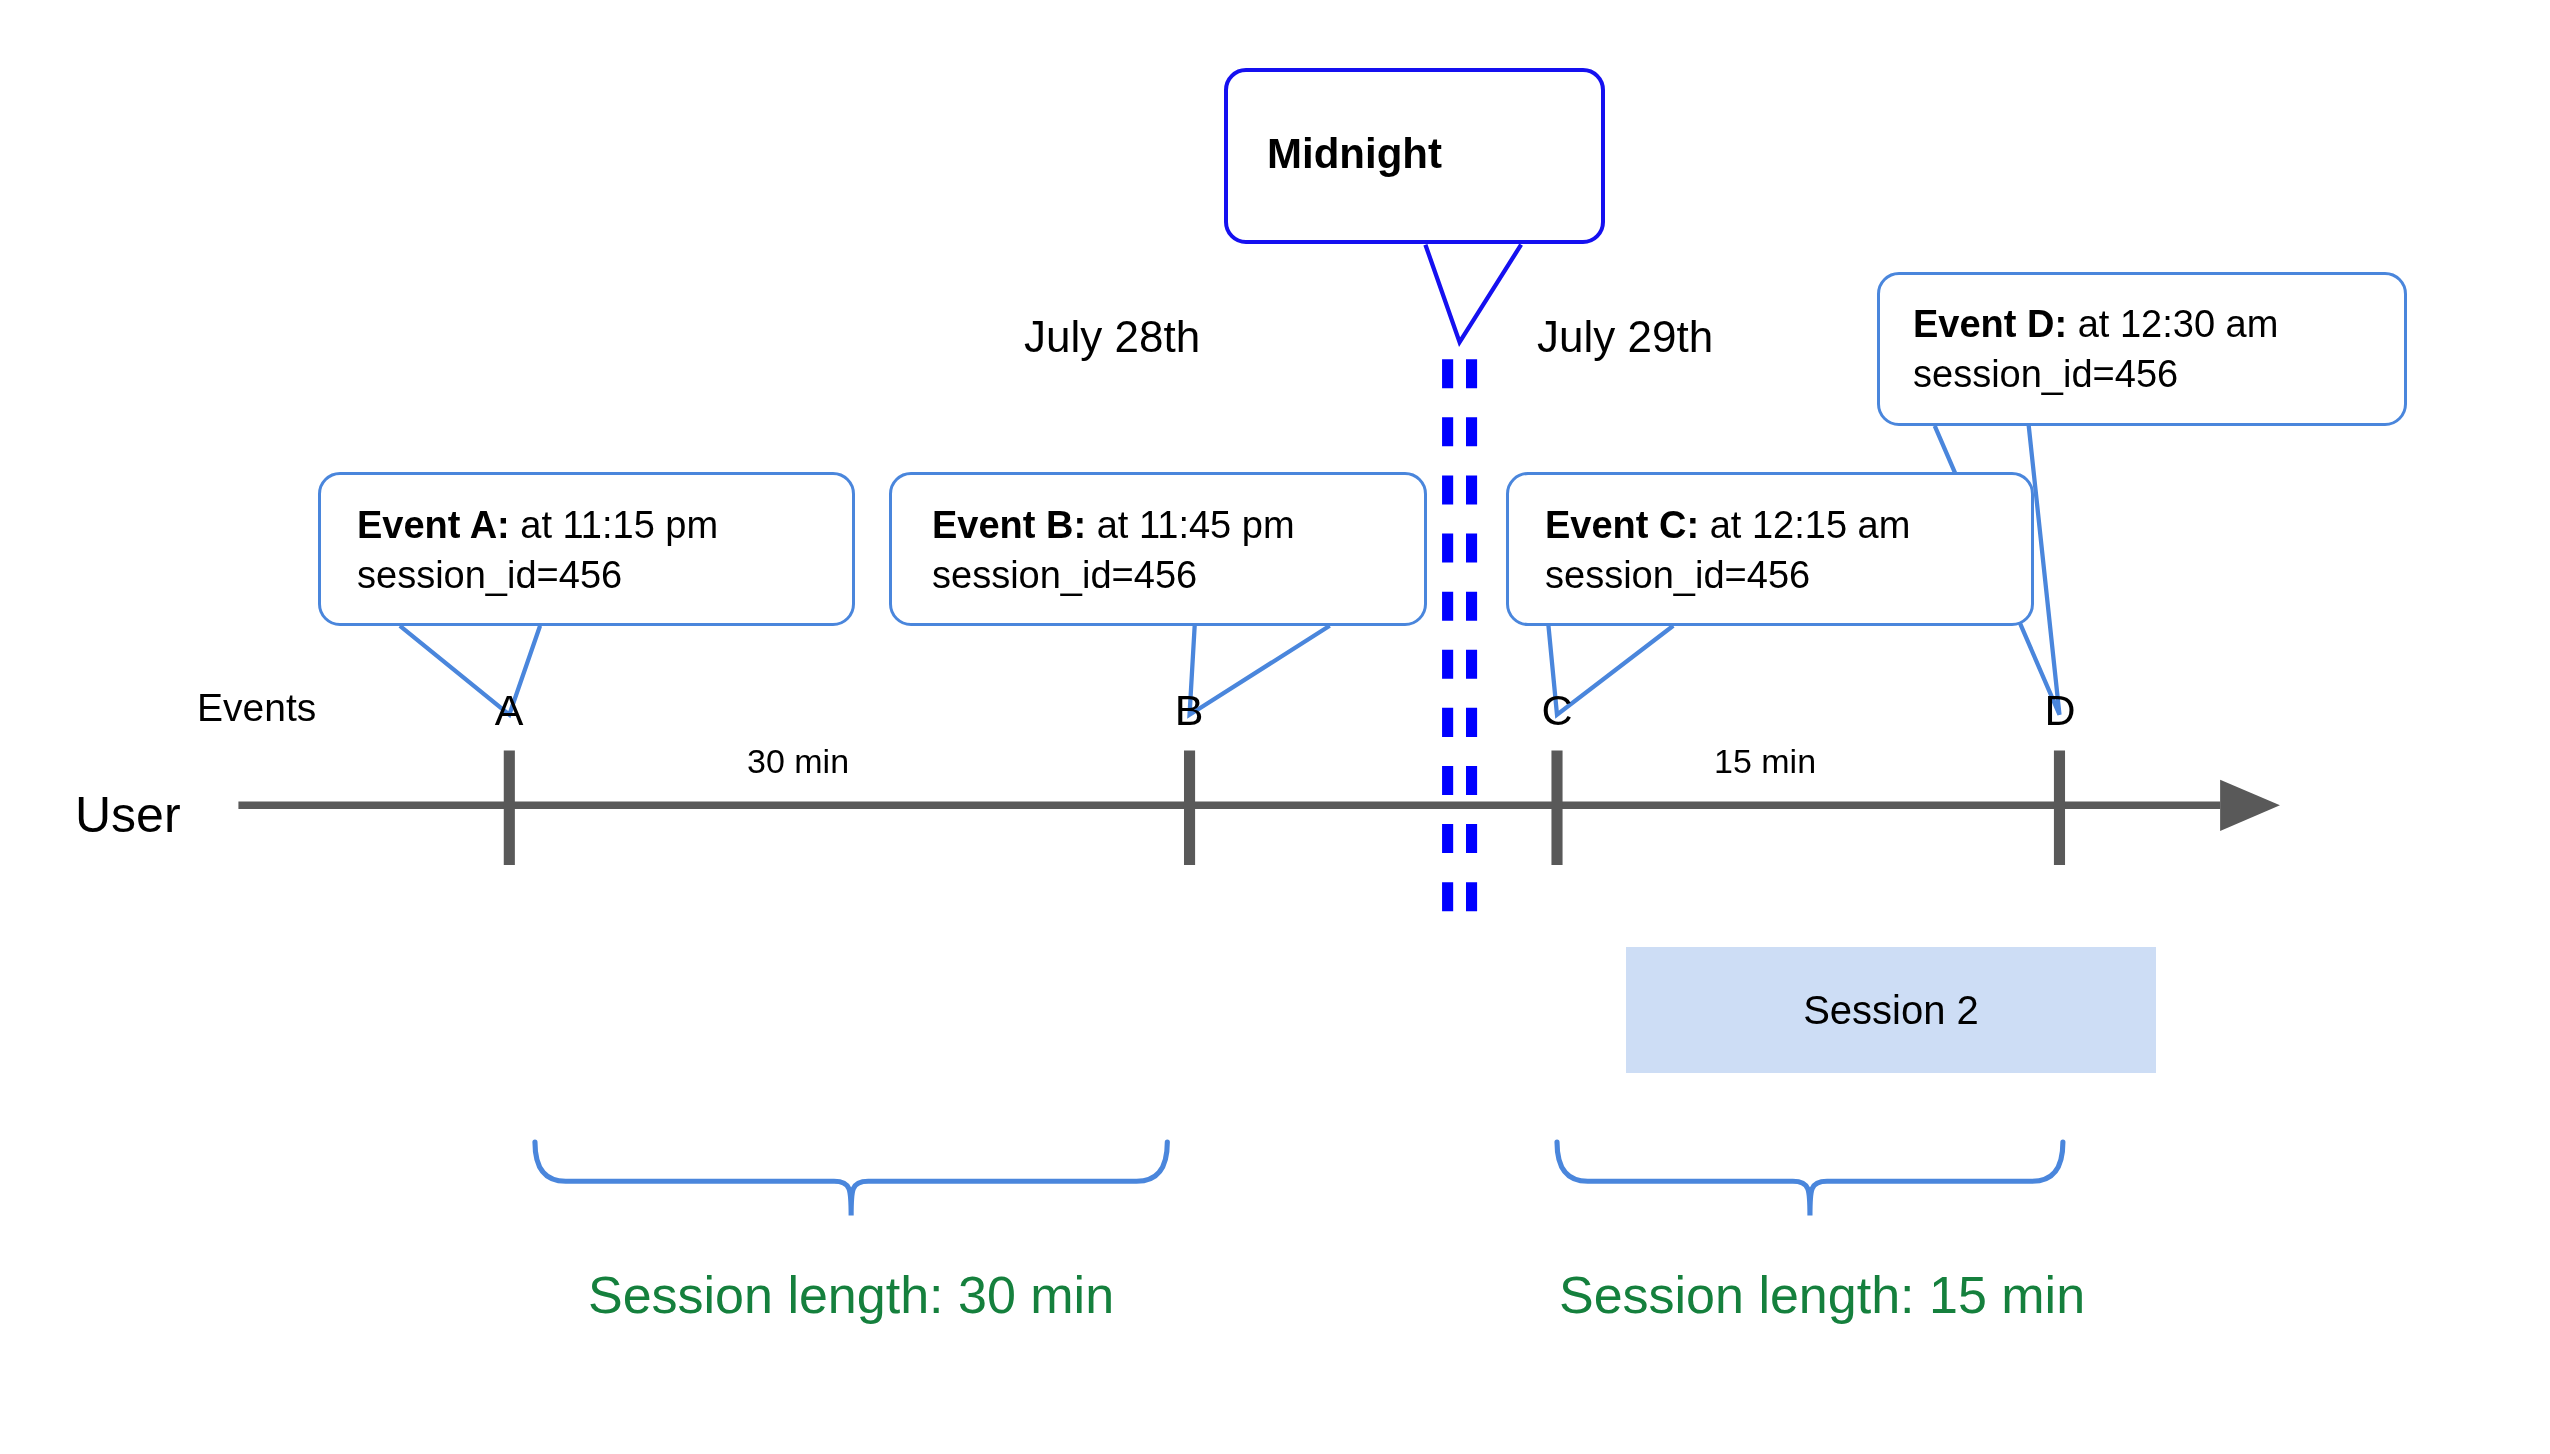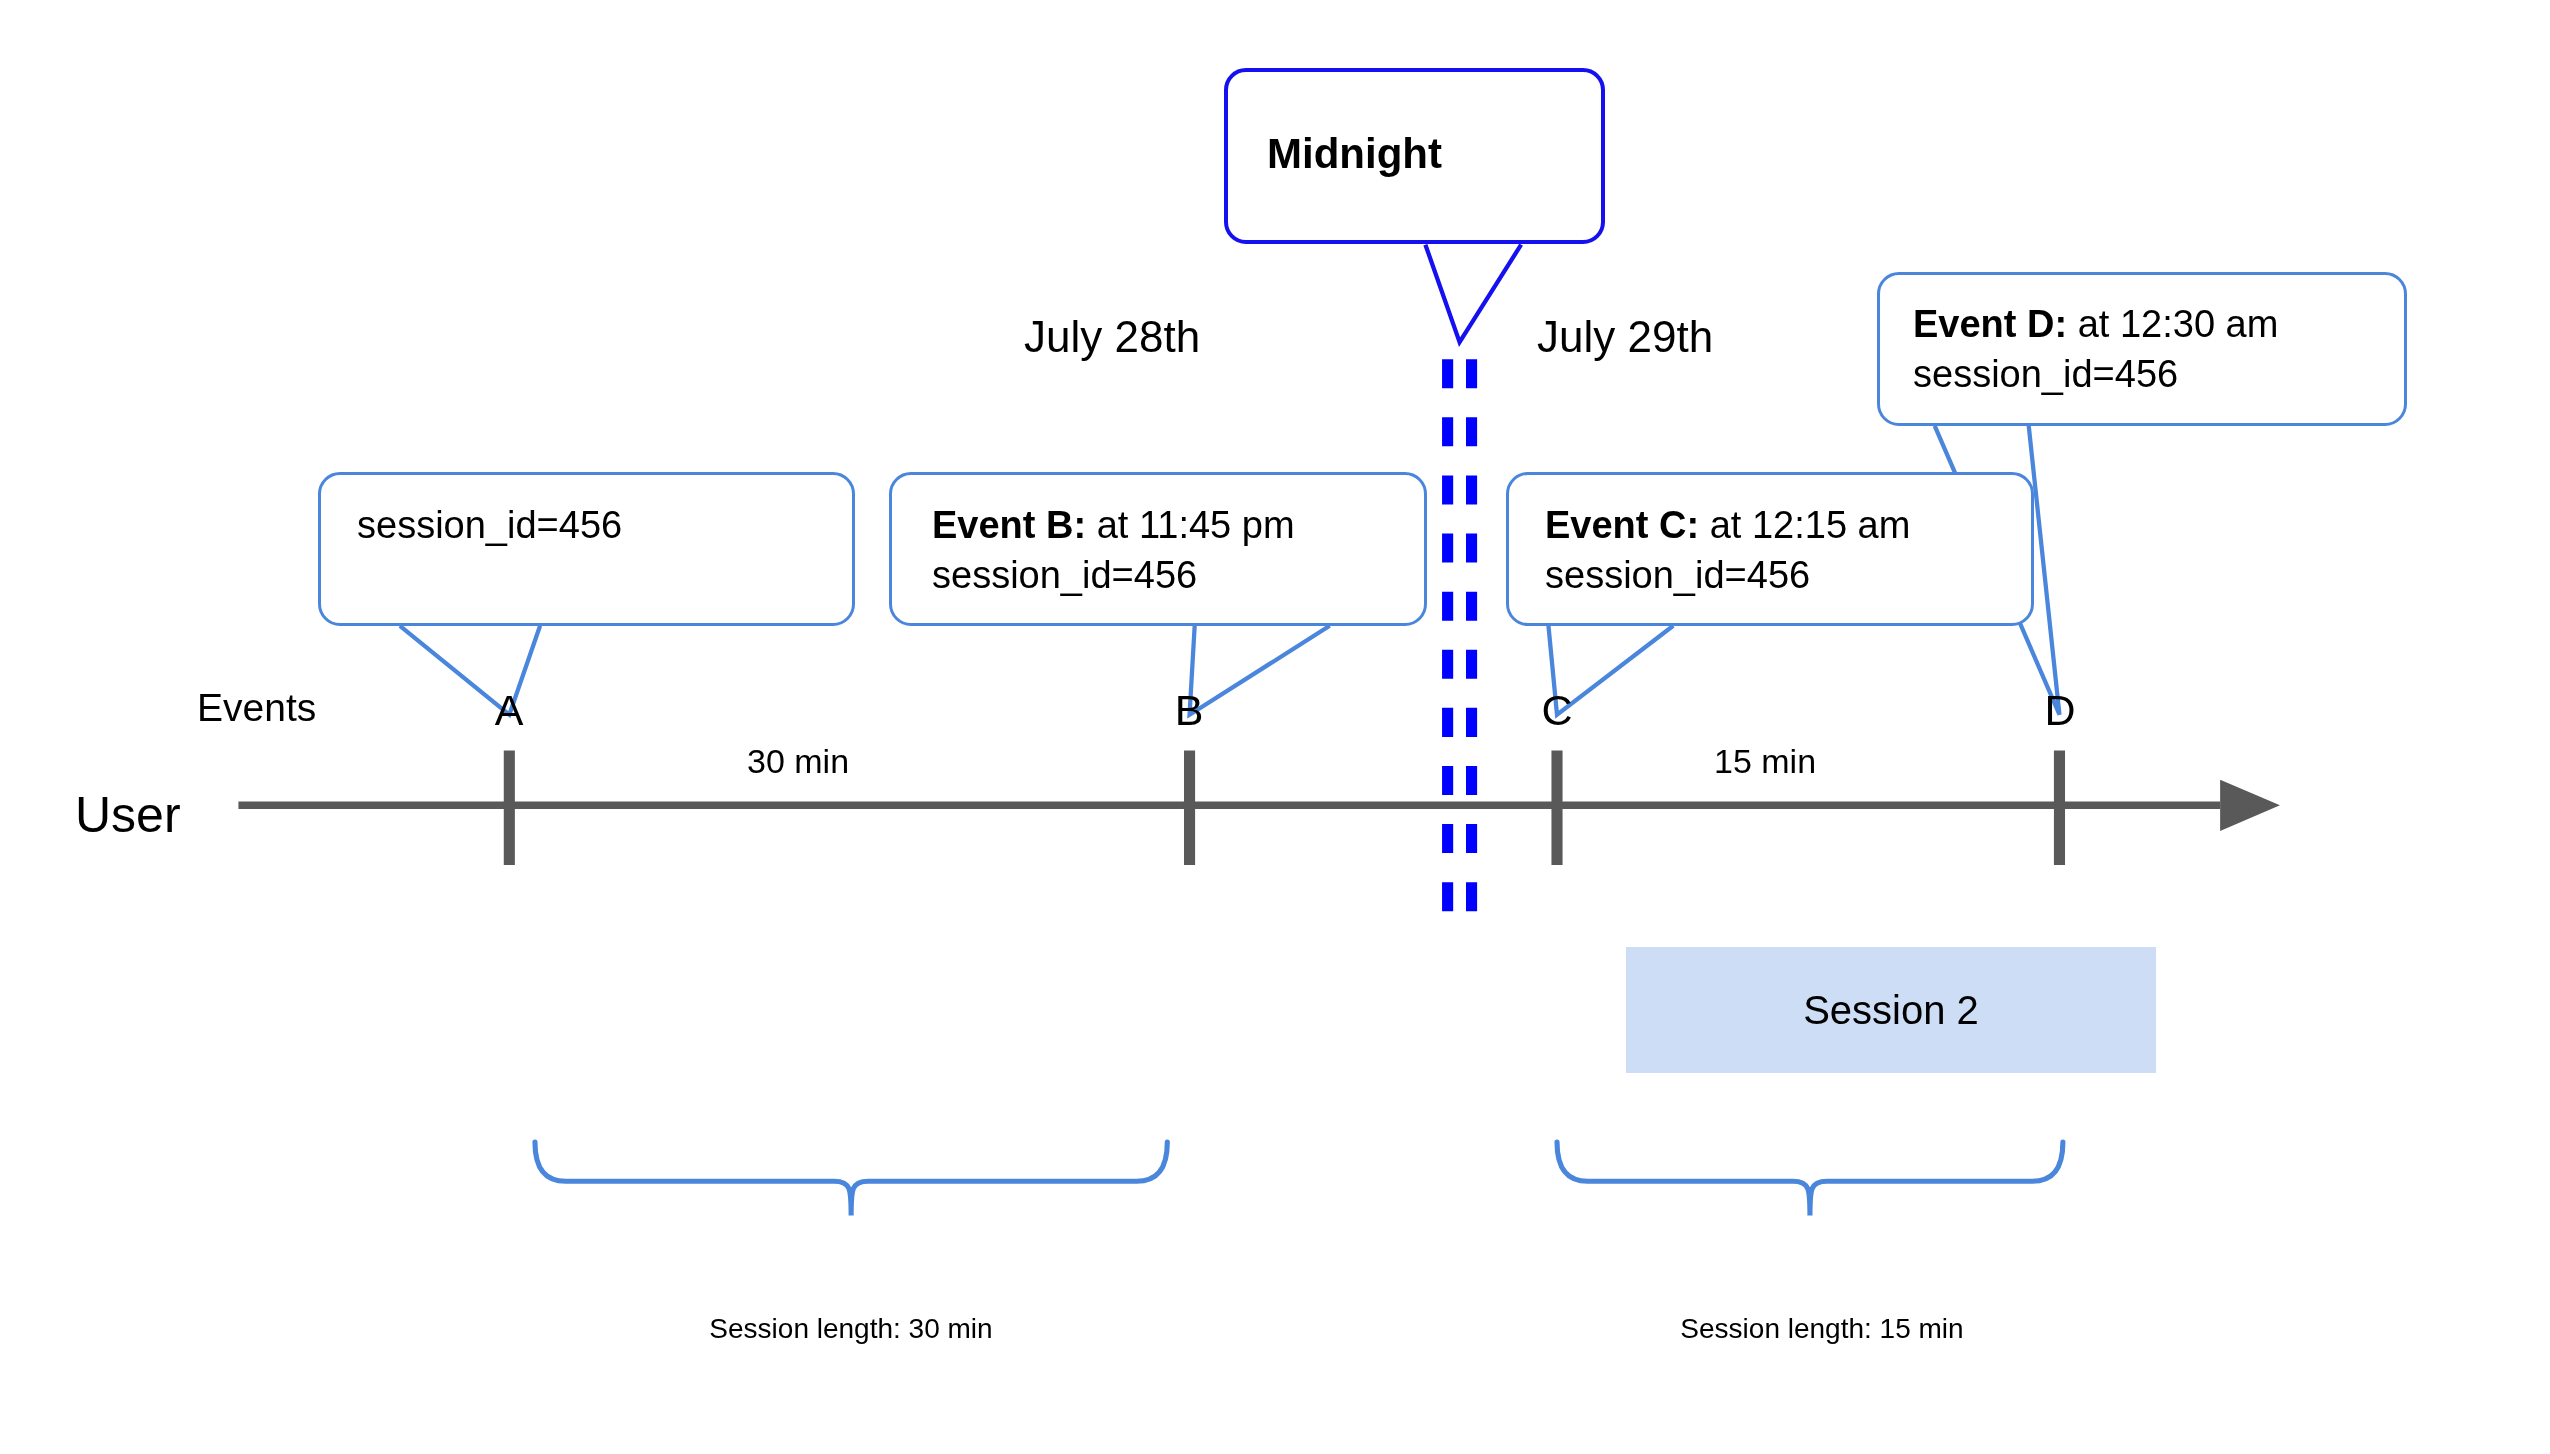--- a/index.html
+++ b/index.html
@@ -134,25 +134,24 @@
   }
   .session-bar span {
     font-size: 40px;
     color: #000000;
   }
   #session-bar-1 { left: 535px;  width: 632px; }
   #session-bar-2 { left: 1626px; width: 530px; }
 
   
   .session-caption {
-    font-size: 28px;
-    color: #000000;
+    font-size: 52px;
+    color: #15803d;
     text-align: center;
     width: 632px;
-    margin-top: 48px;
   }
   #caption-1 { left: 535px;  top: 1263px; }
   #caption-2 { left: 1506px; top: 1263px; }
 </style>
 </head>
 <body>
 
 <div id="stage">
 
   <svg class="svg-layer" viewBox="0 0 2984 1702">
@@ -216,20 +215,21 @@
   </svg>
 
   <div class="midnight-box"></div>
   <div class="txt midnight-label">Midnight</div>
 
   <div class="txt date-label" id="date-left">July 28th</div>
   <div class="txt date-label" id="date-right">July 29th</div>
 
   <div class="callout" id="callout-a"></div>
   <div class="txt callout-text" id="text-a">
+    <div><b>Event A:</b><span> at 11:15 pm</span></div>
     <div>session_id=456</div>
   </div>
 
   <div class="callout" id="callout-b"></div>
   <div class="txt callout-text" id="text-b">
     <div><b>Event B:</b><span> at 11:45 pm</span></div>
     <div>session_id=456</div>
   </div>
 
   <div class="callout" id="callout-c"></div>

